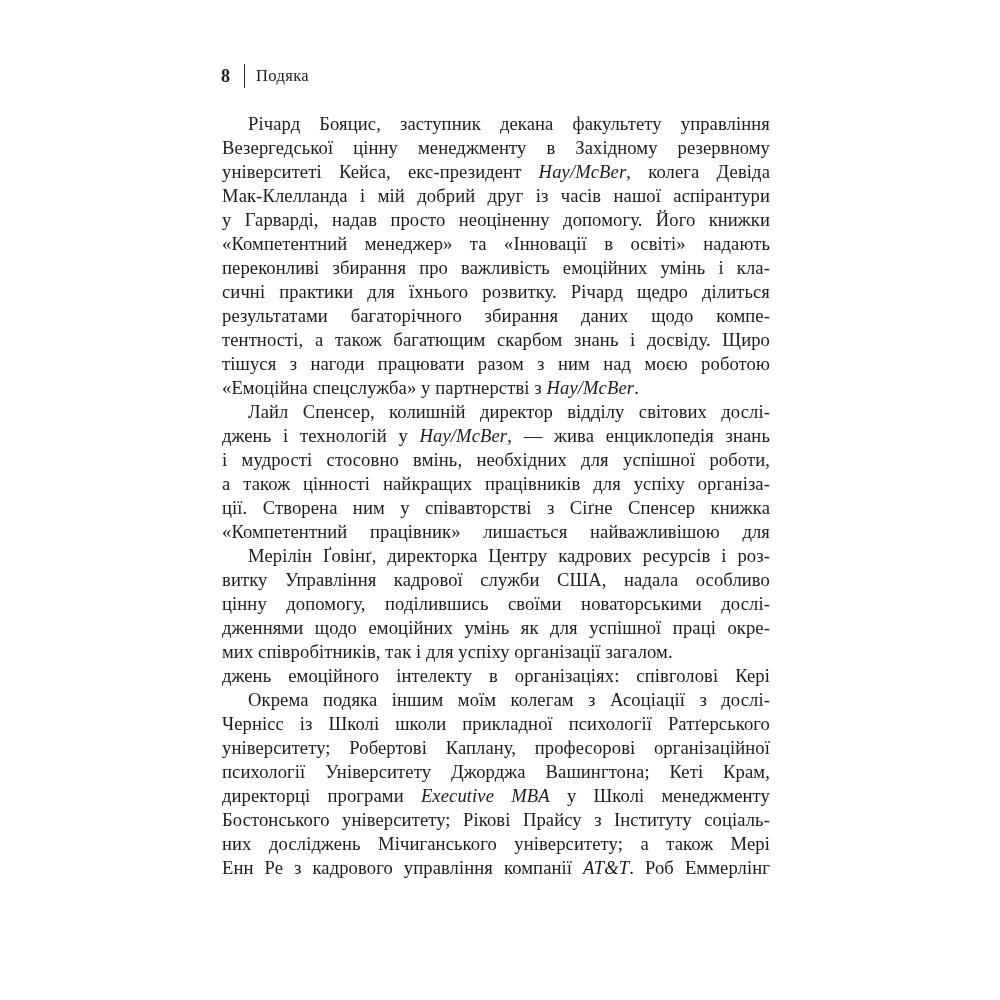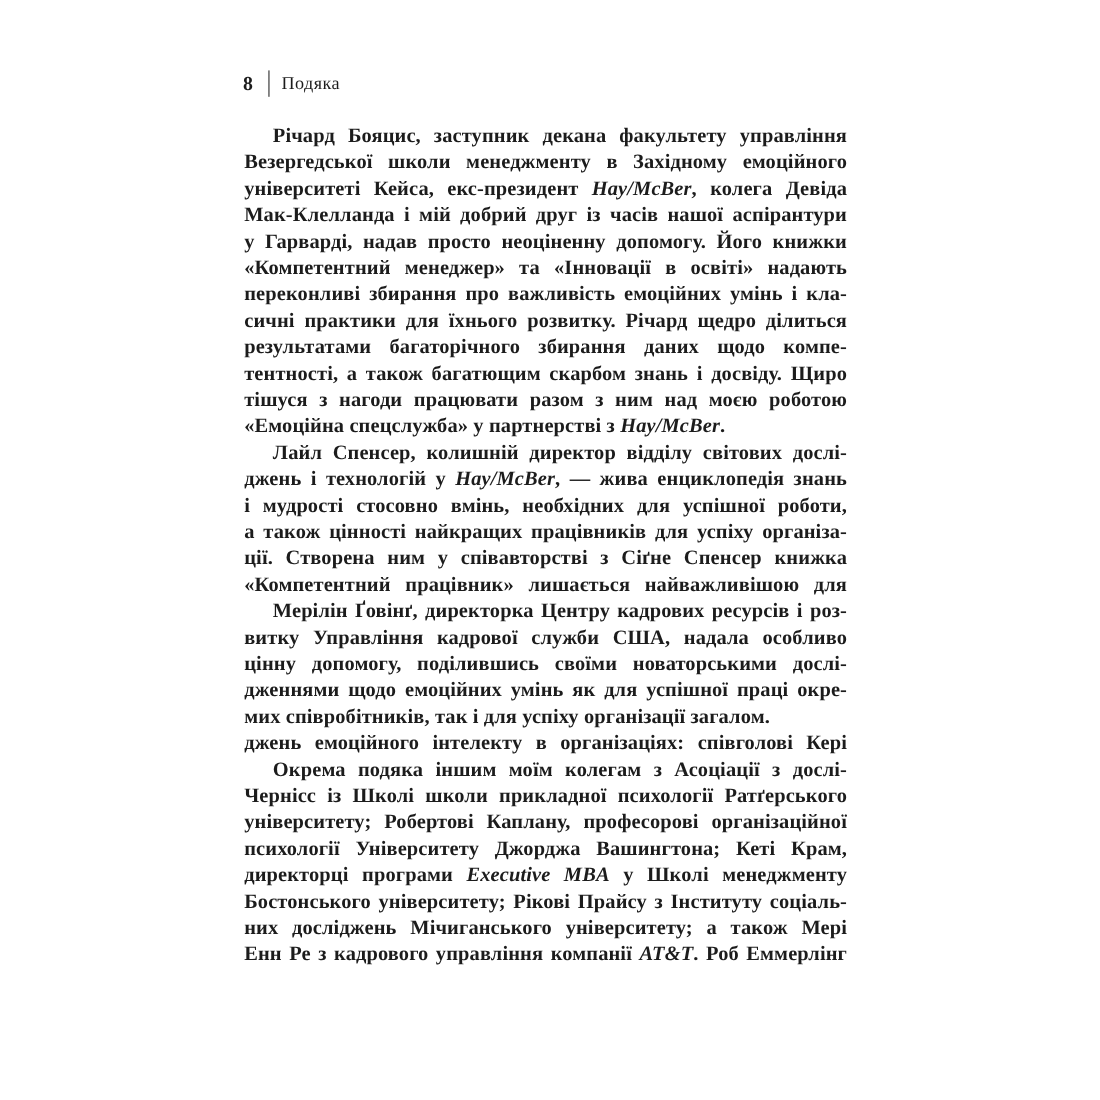--- a/index.html
+++ b/index.html
@@ -39,21 +39,20 @@
   .header-title {
     font-size: 16.5px;
     letter-spacing: 0.4px;
     text-align: right;
   }
   .page-body {
     position: absolute;
     left: 222px;
     top: 112px;
     width: 548px;
-    font-weight: bold;
   }
   .paragraph {
     margin: 0;
     padding: 0;
   }
   .line {
     font-size: 18.6px;
     line-height: 24px;
     height: 24px;
     white-space: nowrap;
@@ -76,21 +75,21 @@
 
 <div class="page">
   <div class="running-header">
     <span class="page-number">8</span>
     <span class="header-divider"></span>
     <span class="header-title">Подяка</span>
   </div>
   <div class="page-body">
       <div class="paragraph">
         <div class="line first">Річард Бояцис, заступник декана факультету управління</div>
-        <div class="line">Везергедської школи менеджменту в Західному емоційного</div>
+        <div class="line">Везергедської цінну менеджменту в Західному резервному</div>
         <div class="line">університеті Кейса, екс-президент <em>Hay/McBer</em>, колега Девіда</div>
         <div class="line">Мак-Клелланда і мій добрий друг із часів нашої аспірантури</div>
         <div class="line">у Гарварді, надав просто неоціненну допомогу. Його книжки</div>
         <div class="line">«Компетентний менеджер» та «Інновації в освіті» надають</div>
         <div class="line">переконливі збирання про важливість емоційних умінь і кла-</div>
         <div class="line">сичні практики для їхнього розвитку. Річард щедро ділиться</div>
         <div class="line">результатами багаторічного збирання даних щодо компе-</div>
         <div class="line">тентності, а також багатющим скарбом знань і досвіду. Щиро</div>
         <div class="line">тішуся з нагоди працювати разом з ним над моєю роботою</div>
         <div class="line last">«Емоційна спецслужба» у партнерстві з <em>Hay/McBer</em>.</div>

